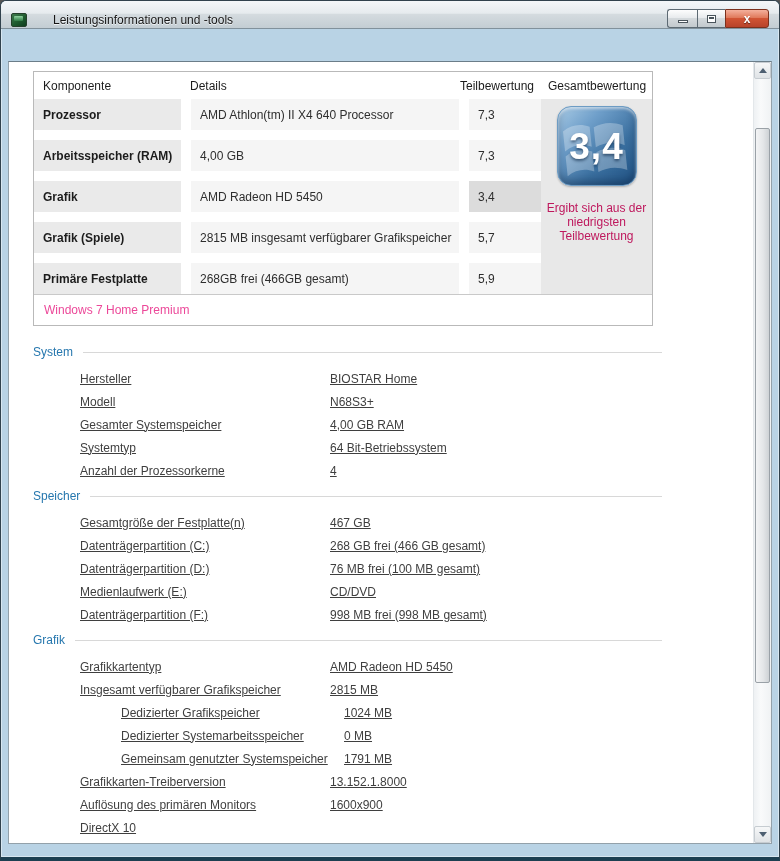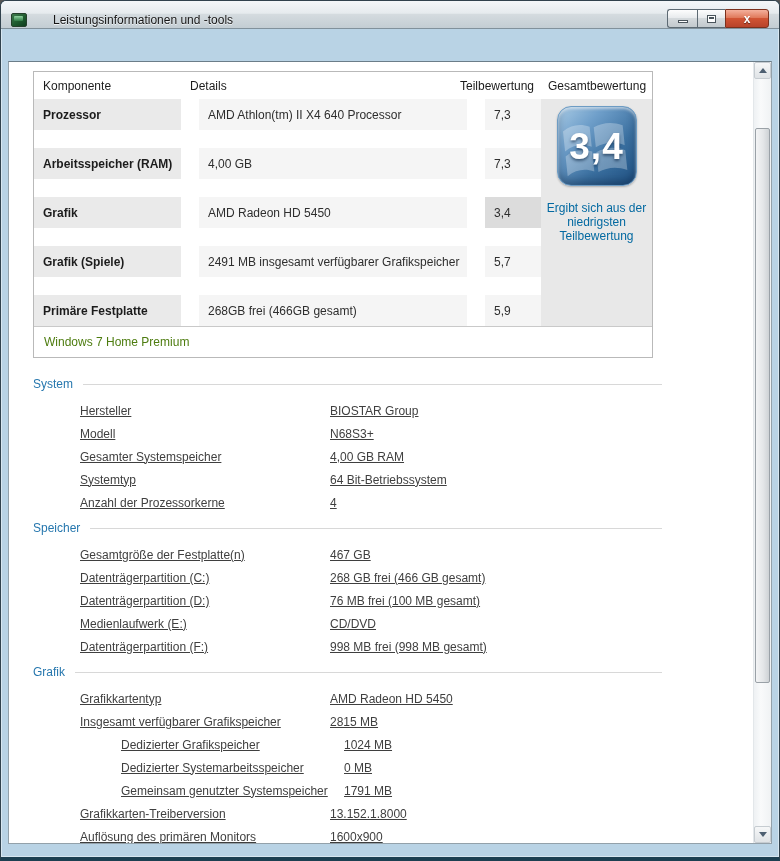--- a/index.html
+++ b/index.html
@@ -56,41 +56,41 @@
     overflow:hidden;
     margin-top:32px;
   }
   .content { position:absolute; left:0; top:0; right:19px; bottom:0; overflow:hidden; padding:9px 90px 0 24px; }
 
   
   .score-box { width:620px; border:1px solid #b9b9b9; background:#fff; }
   .sb-header { display:grid; grid-template-columns:147px 270px 88px auto; height:27px; align-items:center; color:#1c1c1c; }
   .sb-header > div { padding-left:9px; }
   .sb-body { display:flex; }
-  .sb-rows { display:grid; grid-template-columns:147px 268px 86px; gap:18px; background:#fff; width:505px; }
+  .sb-rows { display:grid; grid-template-columns:147px 268px 86px; gap:10px; background:#fff; width:505px; }
   .cell { height:31px; display:flex; align-items:center; padding-left:9px; }
   .c-comp { background:#eaeaea; font-weight:bold; color:#1c1c1c; }
   .c-det, .c-score { background:#f5f5f5; color:#2e2e2e; }
   .c-score.hl { background:#dcdcdc; }
   .score-col { flex:1; margin-left:2px; background:#e8e8e8; display:flex; flex-direction:column; align-items:center; }
   .badge {
     width:80px; height:80px; margin-top:7px; border-radius:14px; position:relative;
     background:linear-gradient(135deg,#a9cbe5 0%, #6f9fca 30%, #3a6f9f 65%, #1f5183 100%);
     border:1px solid #6d9cc4;
     box-shadow: inset 0 2px 3px rgba(255,255,255,.55), inset 0 -4px 8px rgba(0,20,45,.35), 0 1px 2px rgba(0,0,0,.25);
     overflow:hidden;
   }
   .badge svg { position:absolute; left:1px; top:5px; opacity:.28; }
   .badge-score {
     position:absolute; inset:0; display:flex; align-items:center; justify-content:center;
     color:#fff; font-size:37px; font-weight:bold; letter-spacing:1px;
     text-shadow:0 2px 3px rgba(0,25,55,.55); padding-top:2px;
   }
-  .badge-caption { margin-top:15px; width:110px; text-align:center; line-height:14px; color:#0369a1; }
-  .sb-os { border-top:1px solid #c9c9c9; height:31px; display:flex; align-items:center; padding-left:10px; color:#4d7c0f; }
+  .badge-caption { margin-top:15px; width:110px; text-align:center; line-height:14px; color:#be185d; }
+  .sb-os { border-top:1px solid #c9c9c9; height:31px; display:flex; align-items:center; padding-left:10px; color:#ec4899; }
 
   
   .section { margin-top:6px; }
   .section.first { margin-top:18px; }
   .section-header { display:flex; align-items:center; height:16px; }
   .section-title { color:#2677ae; flex:none; }
   .section-rule { flex:1; height:1px; background:#d8d8d8; margin-left:10px; }
   .section-rows { margin-top:7px; }
   .kv { display:flex; height:23px; align-items:center; padding-left:47px;text-decoration:underline; }
   .kv .kv-label { width:250px; flex:none; color:#3f3f3f; }
@@ -159,21 +159,21 @@
 
             <div class="cell c-comp">Arbeitsspeicher (RAM)</div>
             <div class="cell c-det">4,00 GB</div>
             <div class="cell c-score">7,3</div>
 
             <div class="cell c-comp">Grafik</div>
             <div class="cell c-det">AMD Radeon HD 5450</div>
             <div class="cell c-score hl">3,4</div>
 
             <div class="cell c-comp">Grafik (Spiele)</div>
-            <div class="cell c-det">2491 MB insgesamt verfügbarer Grafikspeicher</div>
+            <div class="cell c-det">2815 MB insgesamt verfügbarer Grafikspeicher</div>
             <div class="cell c-score">5,7</div>
 
             <div class="cell c-comp">Primäre Festplatte</div>
             <div class="cell c-det">268GB frei (466GB gesamt)</div>
             <div class="cell c-score">5,9</div>
           </div>
           <div class="score-col">
             <div class="badge">
               <svg width="78" height="74" viewBox="0 0 78 74">
                 <g fill="#ffffff" transform="rotate(-6 39 37)">
@@ -192,21 +192,21 @@
       </div>
 
       <div class="section first">
         <div class="section-header">
           <span class="section-title">System</span>
           <span class="section-rule"></span>
         </div>
         <div class="section-rows">
           <div class="kv">
               <span class="kv-label">Hersteller</span>
-              <span class="kv-value">BIOSTAR Group</span>
+              <span class="kv-value">BIOSTAR Home</span>
             </div>
           <div class="kv">
               <span class="kv-label">Modell</span>
               <span class="kv-value">N68S3+</span>
             </div>
           <div class="kv">
               <span class="kv-label">Gesamter Systemspeicher</span>
               <span class="kv-value">4,00 GB RAM</span>
             </div>
           <div class="kv">

